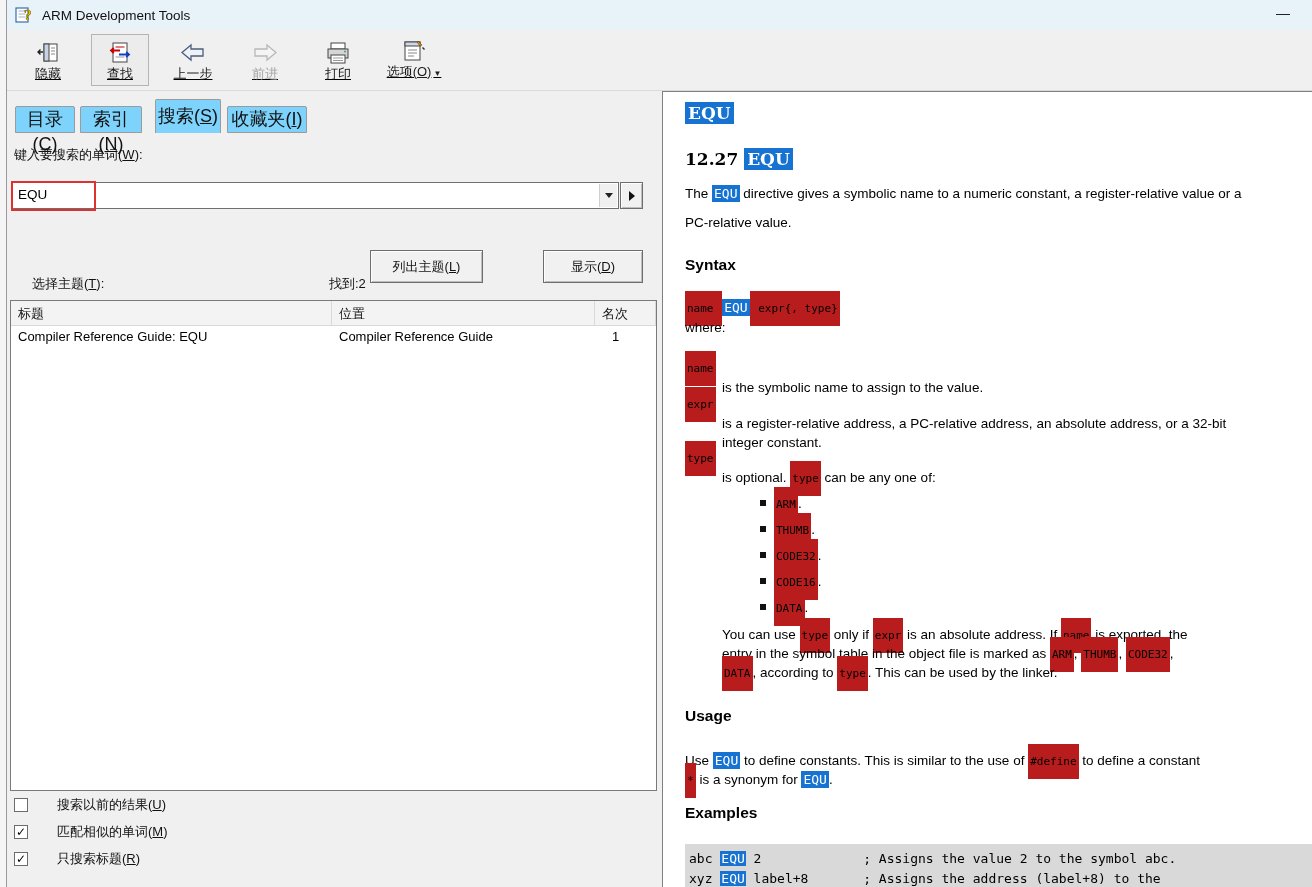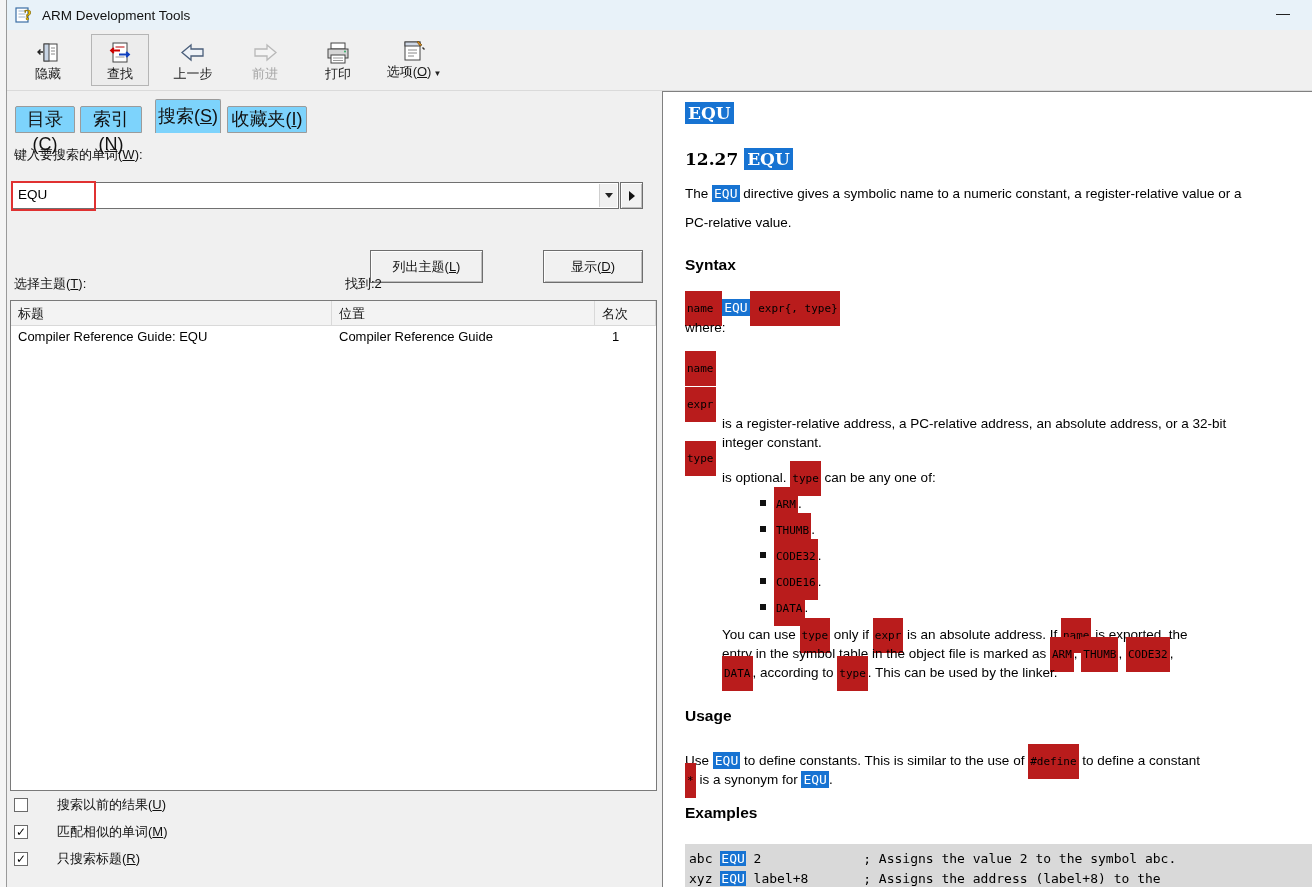--- a/index.html
+++ b/index.html
@@ -17,21 +17,21 @@
   .app-icon { width:20px; height:18px; display:inline-block; margin-right:7px; }
   .title-text { font-size:13.5px; color:#111; }
   .min-btn { position:absolute; right:18px; top:4px; width:22px; height:20px;
     text-align:center; font-size:14px; color:#222; cursor:default; line-height:18px; }
 
   
   .toolbar { position:absolute; left:7px; top:30px; right:0; height:61px;
     background:#f0f0f0; border-bottom:1px solid #dadada; }
   .tbtn { position:absolute; top:4px; height:52px; display:flex; flex-direction:column;
     align-items:center; justify-content:flex-end; padding-bottom:3px;
-    border:1px solid transparent; }
+    border:1px solid transparent;text-decoration:underline; }
   .tbtn .ticon { height:26px; display:flex; align-items:center; }
   .tbtn .tlabel { font-size:13px; color:#1a1a1a; line-height:16px; white-space:nowrap; }
   .tbtn.active { background:#ececec; border:1px solid #b5b5b5; }
   .tbtn.disabled .tlabel { color:#a6a6a6; }
   .opt-caret { font-size:8px; margin-left:2px; color:#222; }
 
   
   .left-pane { position:absolute; left:7px; top:91px; width:653px; height:796px; background:#f0f0f0; }
   .tab { position:absolute; background:#7dd3fc; border:1px solid #9b9b9b;
     border-radius:2px 2px 0 0; font-size:18px; color:#111; text-align:center; }
@@ -202,22 +202,22 @@
         </span>
       <div class="red-box" style="left:-2px; top:-2px; width:85px; height:30px;"></div>
     </div>
     <div class="mini-btn" style="left:613px; top:91px;">
       <span class="caret-right"></span>
     </div>
 
     <div class="push-btn" style="left:363px; top:128px; width:113px;">列出主题(<u>L</u>)</div>
     <div class="push-btn" style="left:536px; top:128px; width:100px;">显示(<u>D</u>)</div>
 
-    <div class="field-label" style="left:7px; top:184px;">选择主题(<u>T</u>):</div>
-    <div class="field-label" style="left:338px; top:184px;">找到:2</div>
+    <div class="field-label" style="left:25px; top:184px;">选择主题(<u>T</u>):</div>
+    <div class="field-label" style="left:322px; top:184px;">找到:2</div>
 
     <div class="listbox">
       <div class="lv-head">
         <div class="lv-hcell c1">标题</div>
         <div class="lv-hcell c2">位置</div>
         <div class="lv-hcell c3" style="padding-left:7px;">名次</div>
       </div>
       <div class="lv-row">
         <div class="lv-cell c1">Compiler Reference Guide: EQU</div>
         <div class="lv-cell c2">Compiler Reference Guide</div>
@@ -244,20 +244,21 @@
       <div class="ln h1" style="top:10px;"><span class="sg-h">EQU</span></div>
       <div class="ln h2" style="top:56px;"><span class="sg-t">12.27 </span><span class="sg-h">EQU</span></div>
       <div class="ln" style="top:92px;text-align:right;"><span class="sg-t">The </span><span class="sg-ch">EQU</span><span class="sg-t"> directive gives a symbolic name to a numeric constant, a register-relative value or a</span></div>
       <div class="ln" style="top:121px;"><span class="sg-t">PC-relative value.</span></div>
 
       <div class="ln h3" style="top:163px;">Syntax</div>
       <div class="ln" style="top:206px;"><span class="sg-c">name </span><span class="sg-ch">EQU</span><span class="sg-c"> expr{, type}</span></div>
       <div class="ln" style="top:226px;"><span class="sg-t">where:</span></div>
 
       <div class="ln" style="top:266px;"><span class="sg-c">name</span></div>
+      <div class="ln dd" style="top:286px;"><span class="sg-t">is the symbolic name to assign to the value.</span></div>
       <div class="ln" style="top:302px;"><span class="sg-c">expr</span></div>
       <div class="ln dd" style="top:322px;"><span class="sg-t">is a register-relative address, a PC-relative address, an absolute address, or a 32-bit</span></div>
       <div class="ln dd" style="top:341px;"><span class="sg-t">integer constant.</span></div>
       <div class="ln" style="top:356px;"><span class="sg-c">type</span></div>
       <div class="ln dd" style="top:376px;"><span class="sg-t">is optional. </span><span class="sg-c">type</span><span class="sg-t"> can be any one of:</span></div>
 
       <div class="ln bullet" style="top:402px;"><span class="sq"></span><span><span class="sg-c">ARM</span><span class="sg-t">.</span></span></div>
       <div class="ln bullet" style="top:428px;"><span class="sq"></span><span><span class="sg-c">THUMB</span><span class="sg-t">.</span></span></div>
       <div class="ln bullet" style="top:454px;"><span class="sq"></span><span><span class="sg-c">CODE32</span><span class="sg-t">.</span></span></div>
       <div class="ln bullet" style="top:480px;"><span class="sq"></span><span><span class="sg-c">CODE16</span><span class="sg-t">.</span></span></div>

